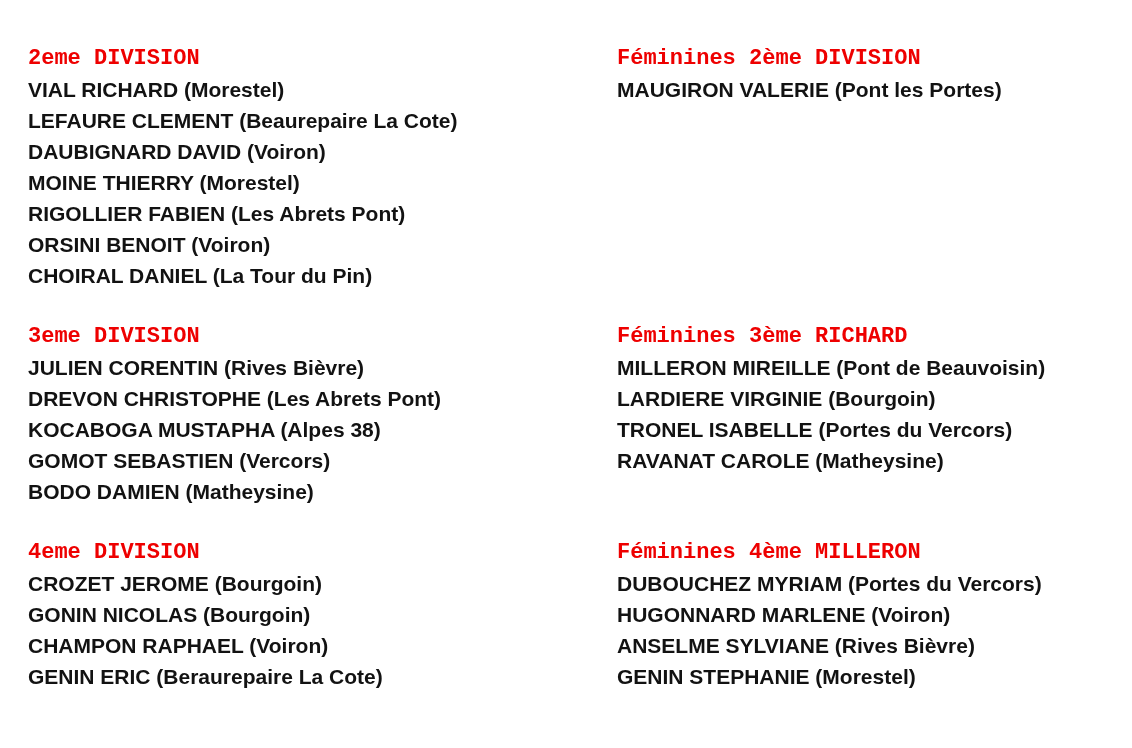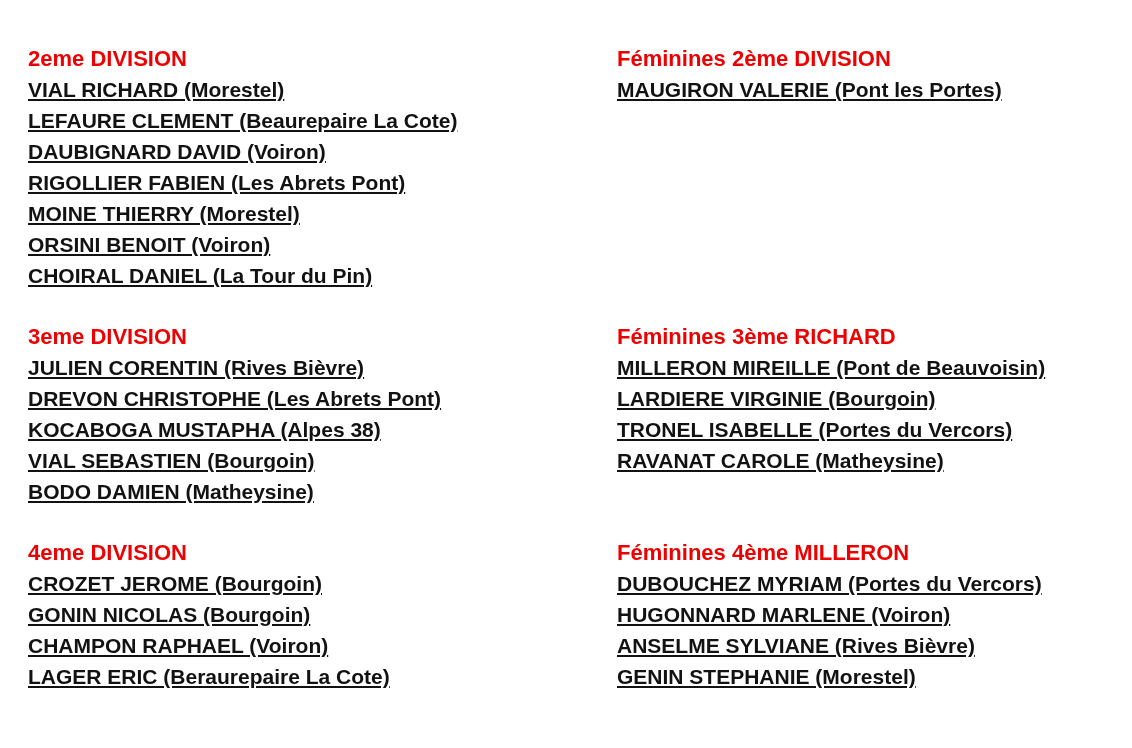--- a/index.html
+++ b/index.html
@@ -26,78 +26,78 @@
     margin-bottom: 30px;
   }
   .section {}
   .division-title {
     margin: 0;
     font-size: 22px;
     line-height: 31px;
     font-weight: bold;
     color: var(--heading-color, #ee0000);
     white-space: pre-wrap;
+    font-family: Liberation Mono, monospace;
   }
   .entry {
     margin: 0;
     font-size: 21px;
     line-height: 31px;
     font-weight: bold;
     color: var(--text-color, #121212);
     white-space: pre-wrap;
-    text-decoration: underline;
   }
 </style>
 </head>
 <body style="background: rgb(255, 255, 255);">
 
 <div class="page">
 
   <div class="band">
     <div class="section">
       <h2 class="division-title">2eme DIVISION</h2>
       <p class="entry">VIAL RICHARD (Morestel)</p>
       <p class="entry">LEFAURE CLEMENT (Beaurepaire La Cote)</p>
       <p class="entry">DAUBIGNARD DAVID (Voiron)</p>
+      <p class="entry">MOINE THIERRY (Morestel)</p>
       <p class="entry">RIGOLLIER FABIEN (Les Abrets Pont)</p>
-      <p class="entry">MOINE THIERRY (Morestel)</p>
       <p class="entry">ORSINI BENOIT (Voiron)</p>
       <p class="entry">CHOIRAL DANIEL (La Tour du Pin)</p>
     </div>
     <div class="section">
       <h2 class="division-title">Féminines 2ème DIVISION</h2>
       <p class="entry">MAUGIRON VALERIE (Pont les Portes)</p>
     </div>
   </div>
 
   <div class="band">
     <div class="section">
       <h2 class="division-title">3eme DIVISION</h2>
       <p class="entry">JULIEN CORENTIN (Rives Bièvre)</p>
       <p class="entry">DREVON CHRISTOPHE (Les Abrets Pont)</p>
       <p class="entry">KOCABOGA MUSTAPHA (Alpes 38)</p>
-      <p class="entry">VIAL SEBASTIEN (Bourgoin)</p>
+      <p class="entry">GOMOT SEBASTIEN (Vercors)</p>
       <p class="entry">BODO DAMIEN (Matheysine)</p>
     </div>
     <div class="section">
       <h2 class="division-title">Féminines 3ème RICHARD</h2>
       <p class="entry">MILLERON MIREILLE (Pont de Beauvoisin)</p>
       <p class="entry">LARDIERE VIRGINIE (Bourgoin)</p>
       <p class="entry">TRONEL ISABELLE (Portes du Vercors)</p>
       <p class="entry">RAVANAT CAROLE (Matheysine)</p>
     </div>
   </div>
 
   <div class="band">
     <div class="section">
       <h2 class="division-title">4eme DIVISION</h2>
       <p class="entry">CROZET JEROME (Bourgoin)</p>
       <p class="entry">GONIN NICOLAS (Bourgoin)</p>
       <p class="entry">CHAMPON RAPHAEL (Voiron)</p>
-      <p class="entry">LAGER ERIC (Beraurepaire La Cote)</p>
+      <p class="entry">GENIN ERIC (Beraurepaire La Cote)</p>
     </div>
     <div class="section">
       <h2 class="division-title">Féminines 4ème MILLERON</h2>
       <p class="entry">DUBOUCHEZ MYRIAM (Portes du Vercors)</p>
       <p class="entry">HUGONNARD MARLENE (Voiron)</p>
       <p class="entry">ANSELME SYLVIANE (Rives Bièvre)</p>
       <p class="entry">GENIN STEPHANIE (Morestel)</p>
     </div>
   </div>
 

